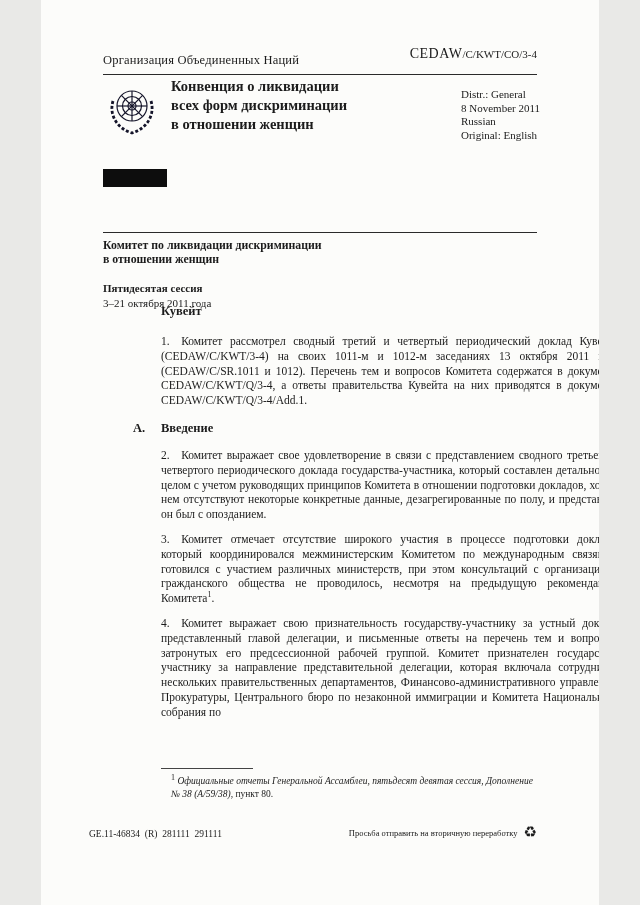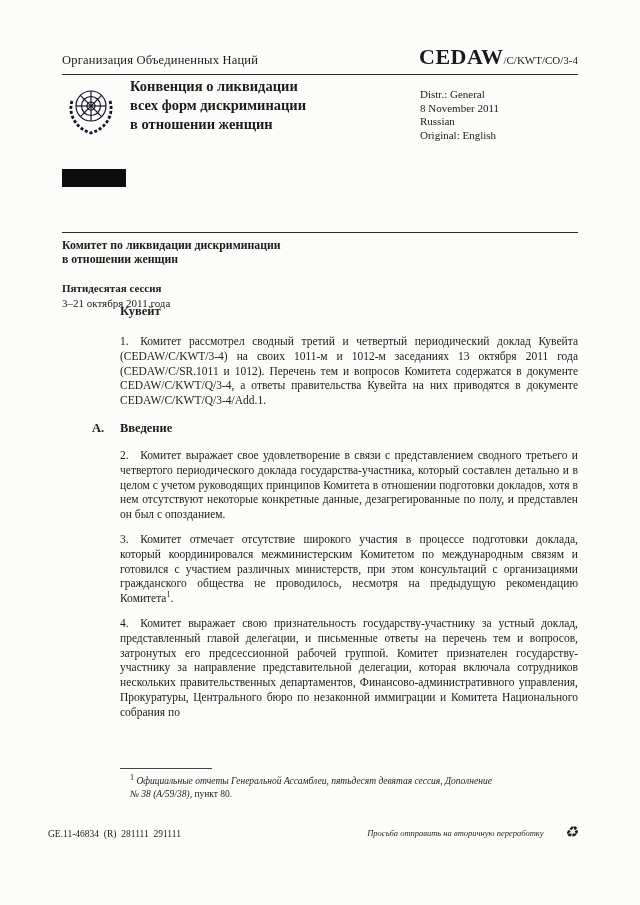--- a/index.html
+++ b/index.html
@@ -1,25 +1,25 @@
 <!DOCTYPE html>
 <html><head>
 <meta charset="utf-8">
 <style>
   * { margin:0; padding:0; box-sizing:border-box; }
   html,body { background:#e9e9e7; }
   .page {
-    position:relative; width:640px; height:905px; margin:0 auto;
+    position:relative; width:558px; height:905px; margin:0 auto;
     background:#fcfcfa; color:#1b1b1b;
     font-family:"Liberation Serif","DejaVu Serif",serif;
     overflow:hidden;
   }
   .org-name { position:absolute; left:62px; top:53px; font-size:12.5px; letter-spacing:.2px; }
   .doc-symbol { position:absolute; right:62px; top:44px; text-align:right; white-space:nowrap; }
-  .doc-symbol .main { font-size:22px; font-weight:bold; letter-spacing:.5px; }
+  .doc-symbol .main { font-size:14px; font-weight:normal; letter-spacing:.5px; }
   .doc-symbol .suffix { font-size:11px; font-weight:normal; }
   .rule-top { position:absolute; left:62px; right:62px; top:74px; border-top:1.5px solid #2a2a2a; }
   .emblem { position:absolute; left:64px; top:83px; }
   .conv-title { position:absolute; left:130px; top:77px; font-size:14.5px; font-weight:bold; line-height:19px; }
   .distr-block { position:absolute; left:420px; top:88px; font-size:11px; line-height:13.5px; }
   .black-bar { position:absolute; left:62px; top:169px; width:64px; height:18px; background:#0d0d0d; }
   .rule-mid { position:absolute; left:62px; right:62px; top:232px; border-top:1.2px solid #2a2a2a; }
   .committee { position:absolute; left:62px; top:239px; line-height:13.5px; }
   .committee .b1 { font-size:11.8px; font-weight:bold; }
   .committee .b2 { font-size:11px; font-weight:bold; margin-top:16px; }
@@ -29,21 +29,21 @@
   .country { font-size:12.5px; font-weight:bold; margin-bottom:15px; }
   .body-para { font-size:11.5px; line-height:14.8px; text-align:justify; margin-bottom:10px; }
   .section-head { position:relative; font-size:12.5px; font-weight:bold; margin:13px 0 12px 0; }
   .section-letter { position:absolute; left:-28px; top:0; }
   sup.fnref { font-size:8px; line-height:0; }
   .footnote-block { position:absolute; left:120px; top:768px; width:380px; }
   .fn-rule { width:92px; border-top:1px solid #444; margin-bottom:6px; }
   .fn-text { font-size:9.5px; line-height:12.5px; padding-left:10px; text-indent:0; }
   .fn-text .it { font-style:italic; }
   .footer-left { position:absolute; left:48px; top:829px; font-size:9.5px; white-space:pre; }
-  .footer-right { position:absolute; right:62px; top:825px; display:flex; align-items:center; gap:21px;font-style:italic; }
+  .footer-right { position:absolute; right:62px; top:825px; display:flex; align-items:center; gap:6px; }
   .footer-right .txt { font-size:8.5px; }
   .recycle { font-size:15px; line-height:1; }
 </style>
 </head>
 <body>
 
 <div class="page">
 
   <div class="org-name">Организация Объединенных Наций</div>
   <div class="doc-symbol">

